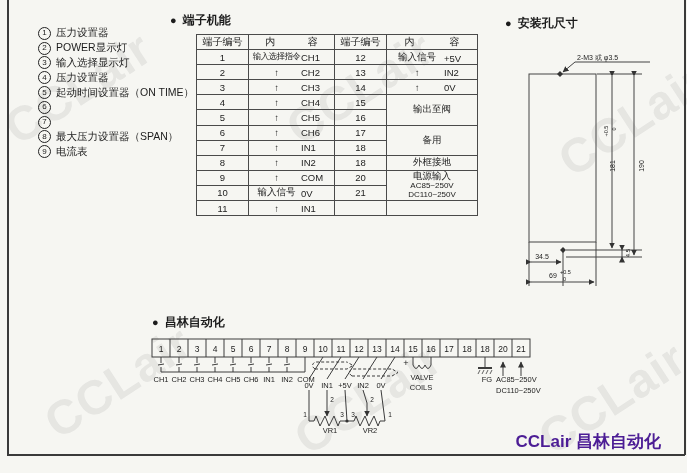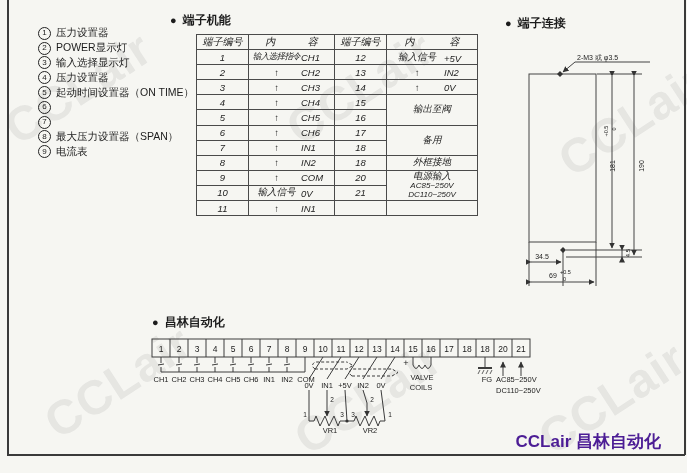--- a/index.html
+++ b/index.html
@@ -11,21 +11,21 @@
   
   .legend{position:absolute;left:38px;top:26px;font-size:10.5px;}
   .legend .row{display:flex;align-items:center;height:14.8px;white-space:nowrap;}
   .cnum{display:inline-flex;width:11px;height:11px;border:1px solid #222;border-radius:50%;
         font-size:8px;line-height:1;align-items:center;justify-content:center;margin-right:5px;flex:0 0 auto;}
   
   .sec-title{position:absolute;font-size:12px;font-weight:bold;display:flex;gap:6px;align-items:center;white-space:nowrap;}
   .bullet{font-size:11px;line-height:1;}
   
   table.term{position:absolute;left:196px;top:34px;border-collapse:collapse;table-layout:fixed;
-        font-size:9.5px;color:#1c1c1c;font-style:italic;}
+        font-size:9.5px;color:#1c1c1c;}
   table.term td{border:1px solid #4a4a4a;height:14.1px;padding:0;text-align:center;vertical-align:middle;overflow:hidden;}
   table.term tr.hd td{font-size:10px;}
   .hsplit{display:flex;justify-content:space-around;}
   .split{display:flex;align-items:flex-end;padding:0 3px;}
   .split .sl{flex:1;text-align:center;white-space:nowrap;}
   .split .sl.longlbl{font-size:8.5px;letter-spacing:-0.6px;}
   .split .sv{flex:0 0 30px;text-align:left;white-space:nowrap;}
   td.mcell{text-align:left;padding-left:5px;}
   td.pcell{text-align:left;padding-left:4px;line-height:9.5px;font-size:9.5px;margin-top:39px;}
   td.pcell .psub{font-size:8px;}
@@ -252,21 +252,21 @@
             </div>
           </td>
       <td></td>
       <td></td>
     </tr>
   </tbody>
     </table>
 
   <div class="sec-title" style="left:505px;top:15px">
     <span class="bullet">●</span>
-    <span>端子连接</span>
+    <span>安装孔尺寸</span>
   </div>
 
   <svg class="drawing" style="left:495px;top:45px" width="192" height="245" viewBox="495 45 192 245">
     <defs>
       <marker id="ah" markerWidth="7" markerHeight="7" refX="5.5" refY="3" orient="auto">
         <path d="M0,0 L6,3 L0,6 z" fill="#333"></path>
       </marker>
     </defs>
     <g stroke="#444" stroke-width="1" fill="none">
       <rect x="529" y="74" width="67" height="168"></rect>

